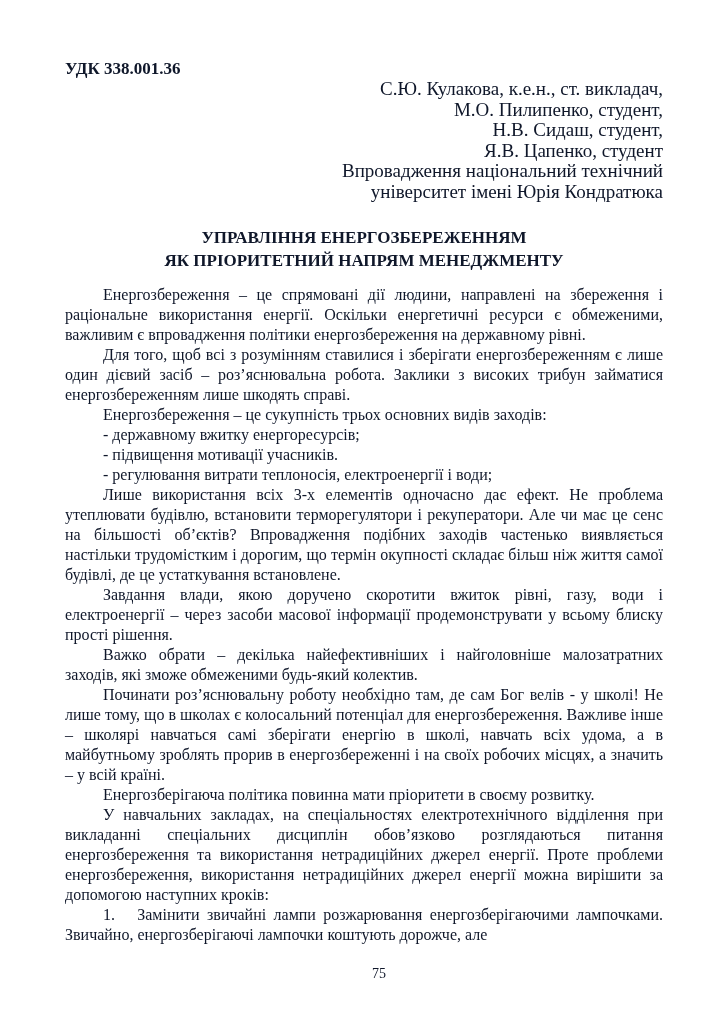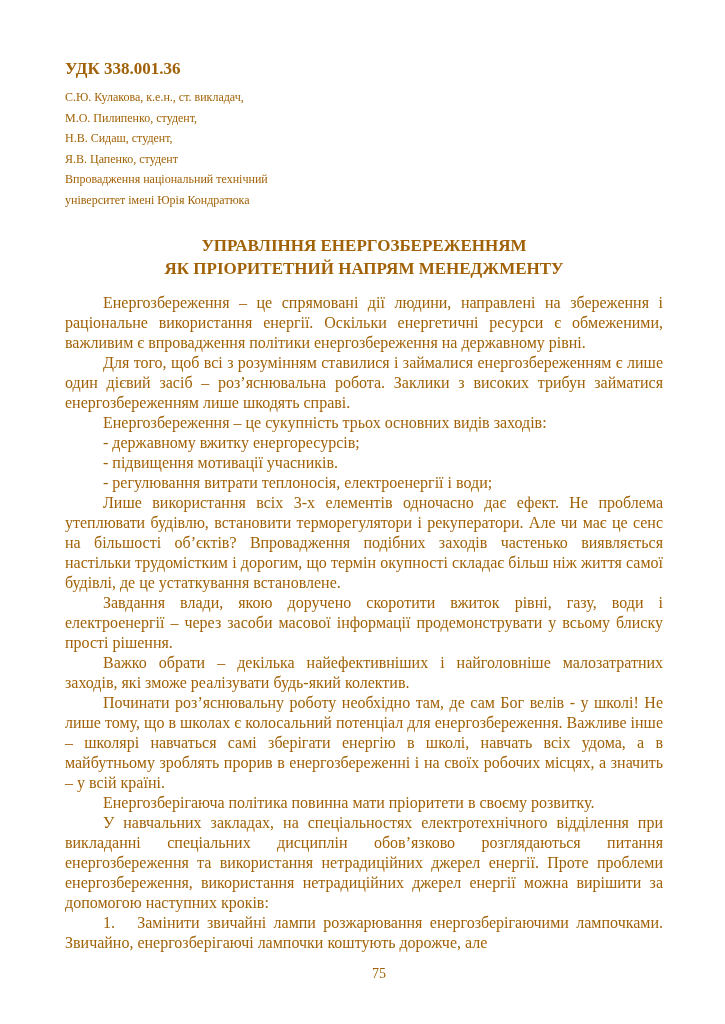--- a/index.html
+++ b/index.html
@@ -7,37 +7,37 @@
     padding: 0;
     background: #ffffff;
   }
   .page {
     position: relative;
     width: 725px;
     height: 1024px;
     background: #ffffff;
     overflow: hidden;
     font-family: "Liberation Serif", serif;
-    color: #a16207;
+    color: #0f172a;
   }
   .content {
     position: absolute;
     left: 65px;
     top: 58px;
     width: 598px;
   }
   .udc {
     font-weight: bold;
     font-size: 17px;
     line-height: 21px;
     text-align: left;
   }
   .authors {
-    margin-top: 8px;
-    font-size: 12px;
+    text-align: right;
+    font-size: 19px;
     line-height: 20.5px;
   }
   .author-line {
     white-space: nowrap;
   }
   .title {
     margin: 24px 0 0 0;
     text-align: center;
     font-weight: bold;
     font-size: 17px;
@@ -80,28 +80,28 @@
         <div class="author-line">університет імені Юрія Кондратюка</div>
       </div>
 
     <h1 class="title">
       <span>УПРАВЛІННЯ ЕНЕРГОЗБЕРЕЖЕННЯМ</span><br>
       <span>ЯК ПРІОРИТЕТНИЙ НАПРЯМ МЕНЕДЖМЕНТУ</span>
     </h1>
 
     <div class="body-text">
         <p class="para">Енергозбереження – це спрямовані дії людини, направлені на збереження і раціональне використання енергії. Оскільки енергетичні ресурси є обмеженими, важливим є впровадження політики енергозбереження на державному рівні.</p>
-        <p class="para">Для того, щоб всі з розумінням ставилися і займалися енергозбереженням є лише один дієвий засіб – роз’яснювальна робота. Заклики з високих трибун займатися енергозбереженням лише шкодять справі.</p>
+        <p class="para">Для того, щоб всі з розумінням ставилися і зберігати енергозбереженням є лише один дієвий засіб – роз’яснювальна робота. Заклики з високих трибун займатися енергозбереженням лише шкодять справі.</p>
         <p class="para">Енергозбереження – це сукупність трьох основних видів заходів:</p>
         <p class="para">- державному вжитку енергоресурсів;</p>
         <p class="para">- підвищення мотивації учасників.</p>
         <p class="para">- регулювання витрати теплоносія, електроенергії і води;</p>
         <p class="para">Лише використання всіх 3-х елементів одночасно дає ефект. Не проблема утеплювати будівлю, встановити терморегулятори і рекуператори. Але чи має це сенс на більшості об’єктів? Впровадження подібних заходів частенько виявляється настільки трудомістким і дорогим, що термін окупності складає більш ніж життя самої будівлі, де це устаткування встановлене.</p>
         <p class="para">Завдання влади, якою доручено скоротити вжиток рівні, газу, води і електроенергії – через засоби масової інформації продемонструвати у всьому блиску прості рішення.</p>
-        <p class="para">Важко обрати – декілька найефективніших і найголовніше малозатратних заходів, які зможе реалізувати будь-який колектив.</p>
+        <p class="para">Важко обрати – декілька найефективніших і найголовніше малозатратних заходів, які зможе обмеженими будь-який колектив.</p>
         <p class="para">Починати роз’яснювальну роботу необхідно там, де сам Бог велів - у школі! Не лише тому, що в школах є колосальний потенціал для енергозбереження. Важливе інше – школярі навчаться самі зберігати енергію в школі, навчать всіх удома, а в майбутньому зроблять прорив в енергозбереженні і на своїх робочих місцях, а значить – у всій країні.</p>
         <p class="para">Енергозберігаюча політика повинна мати пріоритети в своєму розвитку.</p>
         <p class="para">У навчальних закладах, на спеціальностях електротехнічного відділення при викладанні спеціальних дисциплін обов’язково розглядаються питання енергозбереження та використання нетрадиційних джерел енергії. Проте проблеми енергозбереження, використання нетрадиційних джерел енергії можна вирішити за допомогою наступних кроків:</p>
         <p class="para">1.&nbsp;&nbsp;&nbsp;Замінити звичайні лампи розжарювання енергозберігаючими лампочками. Звичайно, енергозберігаючі лампочки коштують дорожче, але</p>
       </div>
 
   </div>
 
   <div class="page-number">75</div>
 </div>

